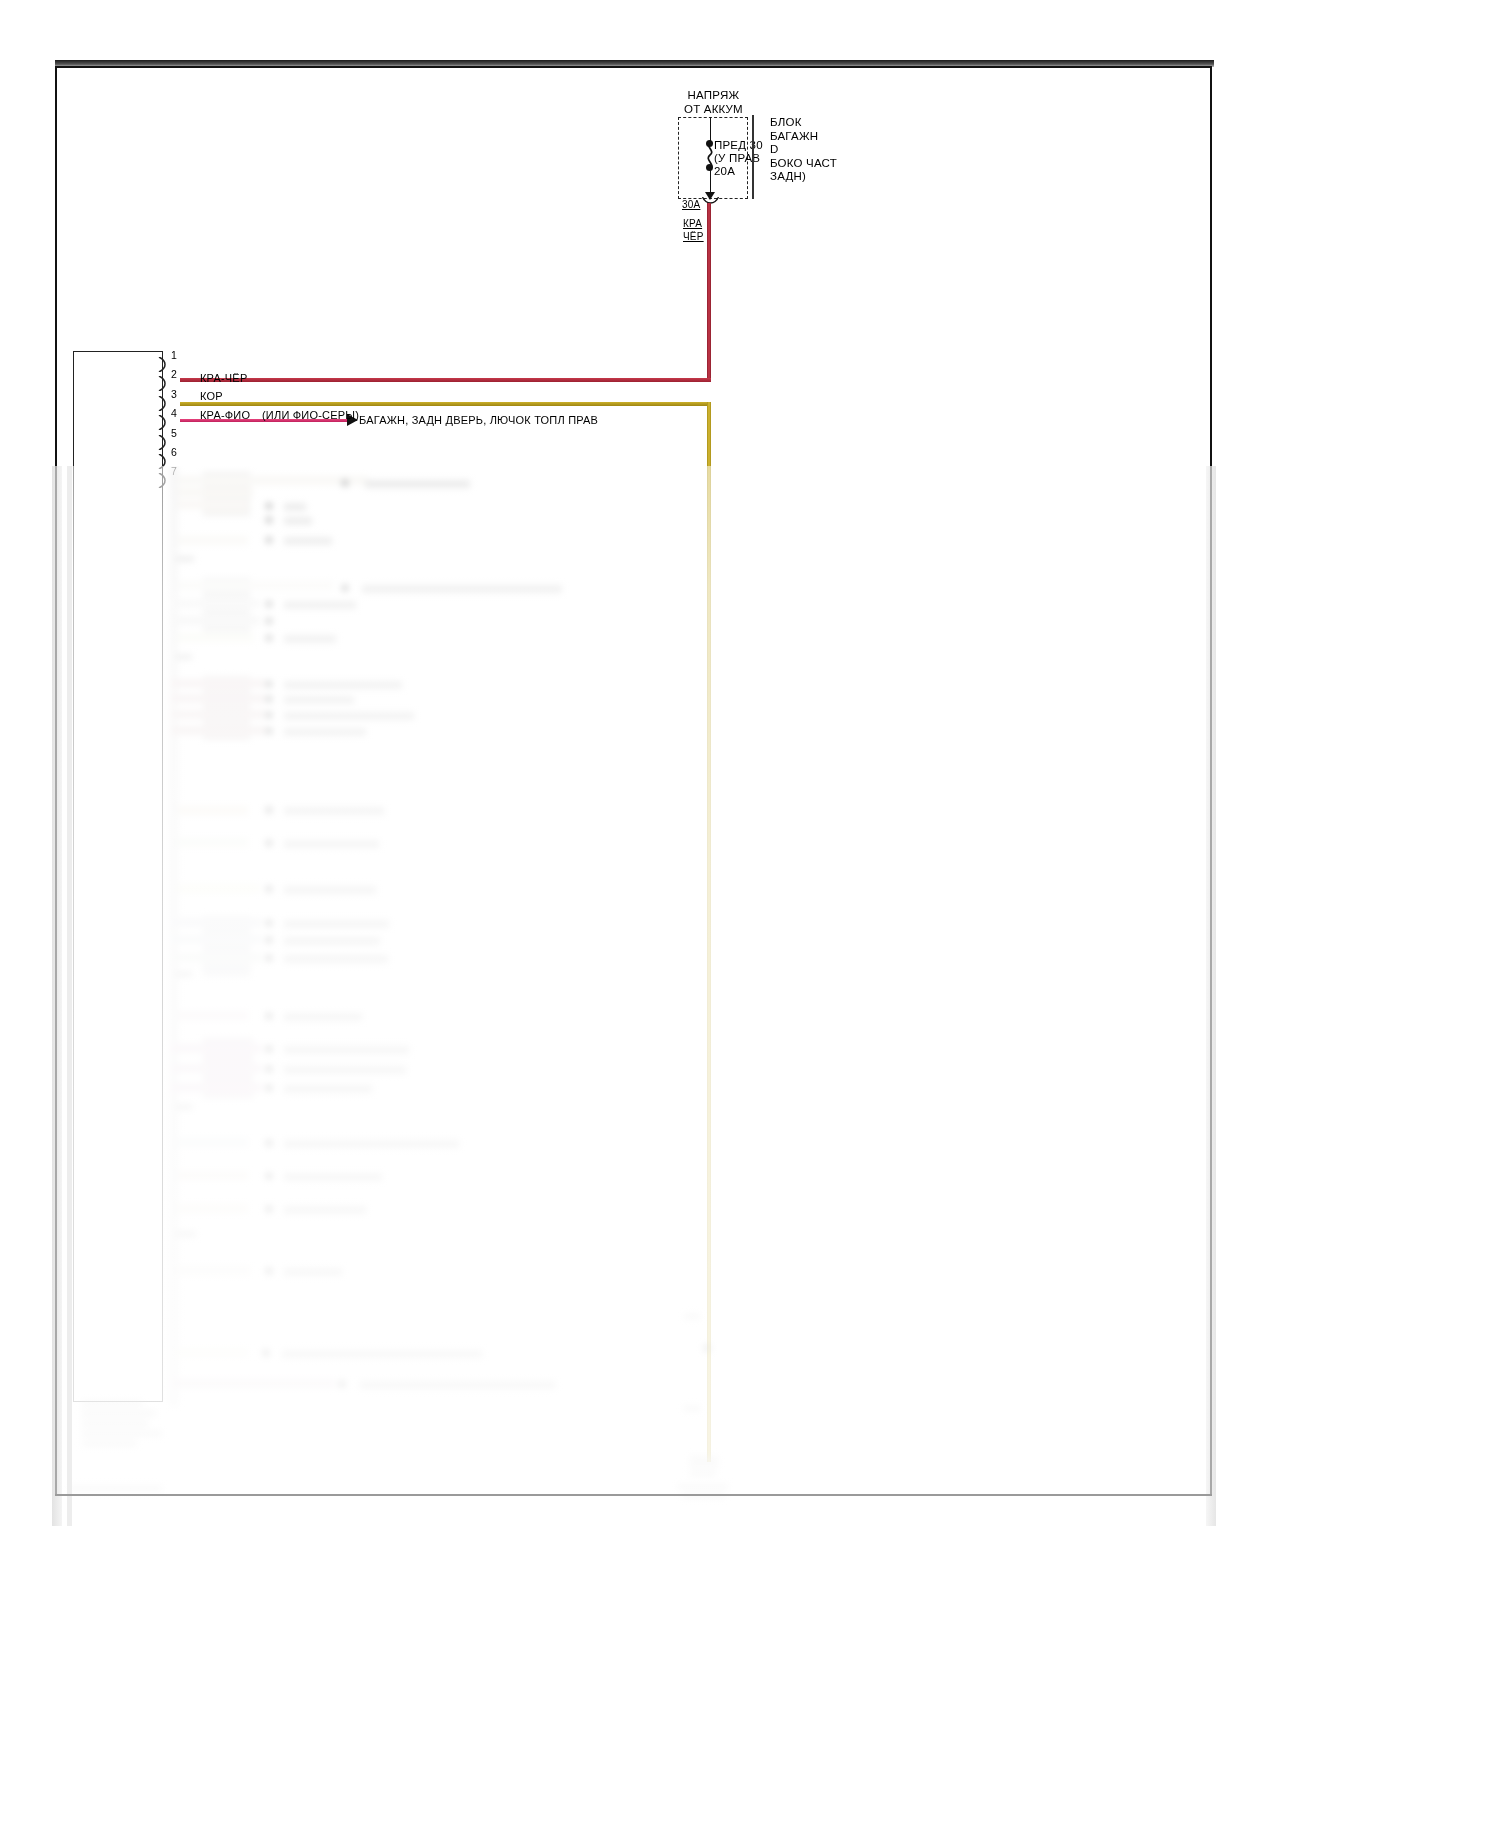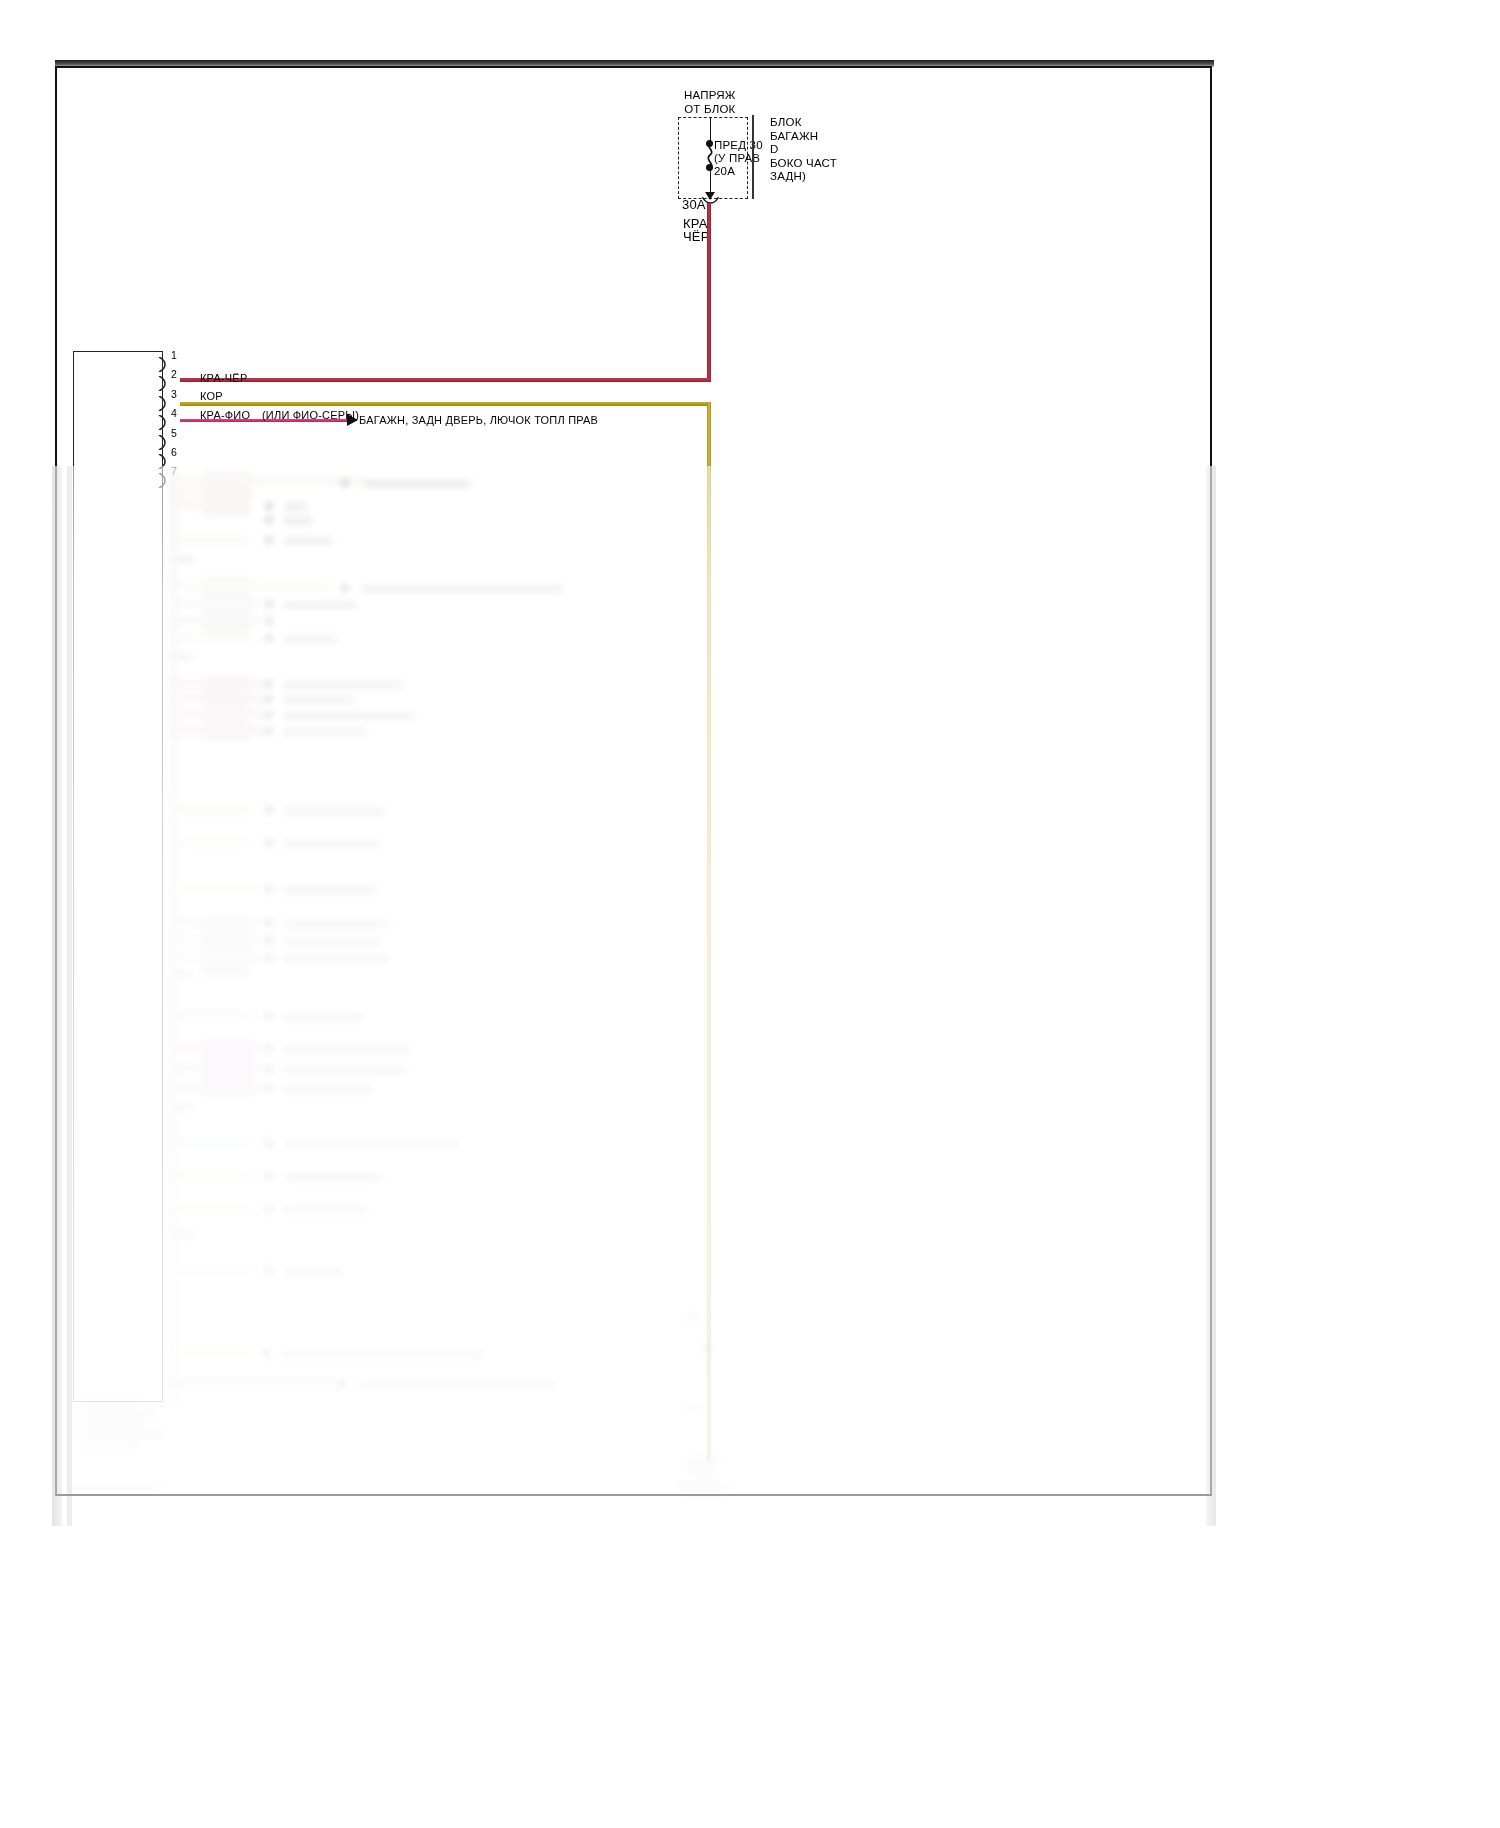--- a/index.html
+++ b/index.html
@@ -21,21 +21,21 @@
   }
   
   .grp{position:absolute;}
   #fuse-group{left:0;top:0;}
 
   .lbl{
     position:absolute;white-space:nowrap;
     font-size:11.5px;letter-spacing:.2px;line-height:12.5px;
     color:#000;
   }
-  .lbl.sm{font-size:13px;}
+  .lbl.sm{font-size:10px;text-decoration:underline;}
 
   #batt-label{left:684px;top:89px;text-align:center;}
   #batt-label div{line-height:13.5px;}
 
   
   #fusebox{
     position:absolute;left:678px;top:117px;width:70px;height:82px;
     border:1.6px dashed #222;box-sizing:border-box;background:transparent;
   }
   
@@ -164,21 +164,21 @@
 </head>
 <body>
 
 <div id="sheet-top-shadow"></div>
 <div id="sheet"></div>
 
 <div id="fuse-group" class="grp">
 
   <div class="lbl" id="batt-label">
     <div>НАПРЯЖ</div>
-    <div>ОТ БЛОК</div>
+    <div>ОТ АККУМ</div>
   </div>
 
   <div id="fusebox"></div>
 
   <div id="feed-in"></div>
   <div id="fuse-dot-a"></div>
   <svg id="fuse-coil" viewBox="0 0 16 28">
     <path d="M8 0 C2 5, 14 10, 8 14 C2 19, 14 23, 8 28" fill="none" stroke="#111" stroke-width="1.7"></path>
   </svg>
   <div id="fuse-dot-b"></div>

